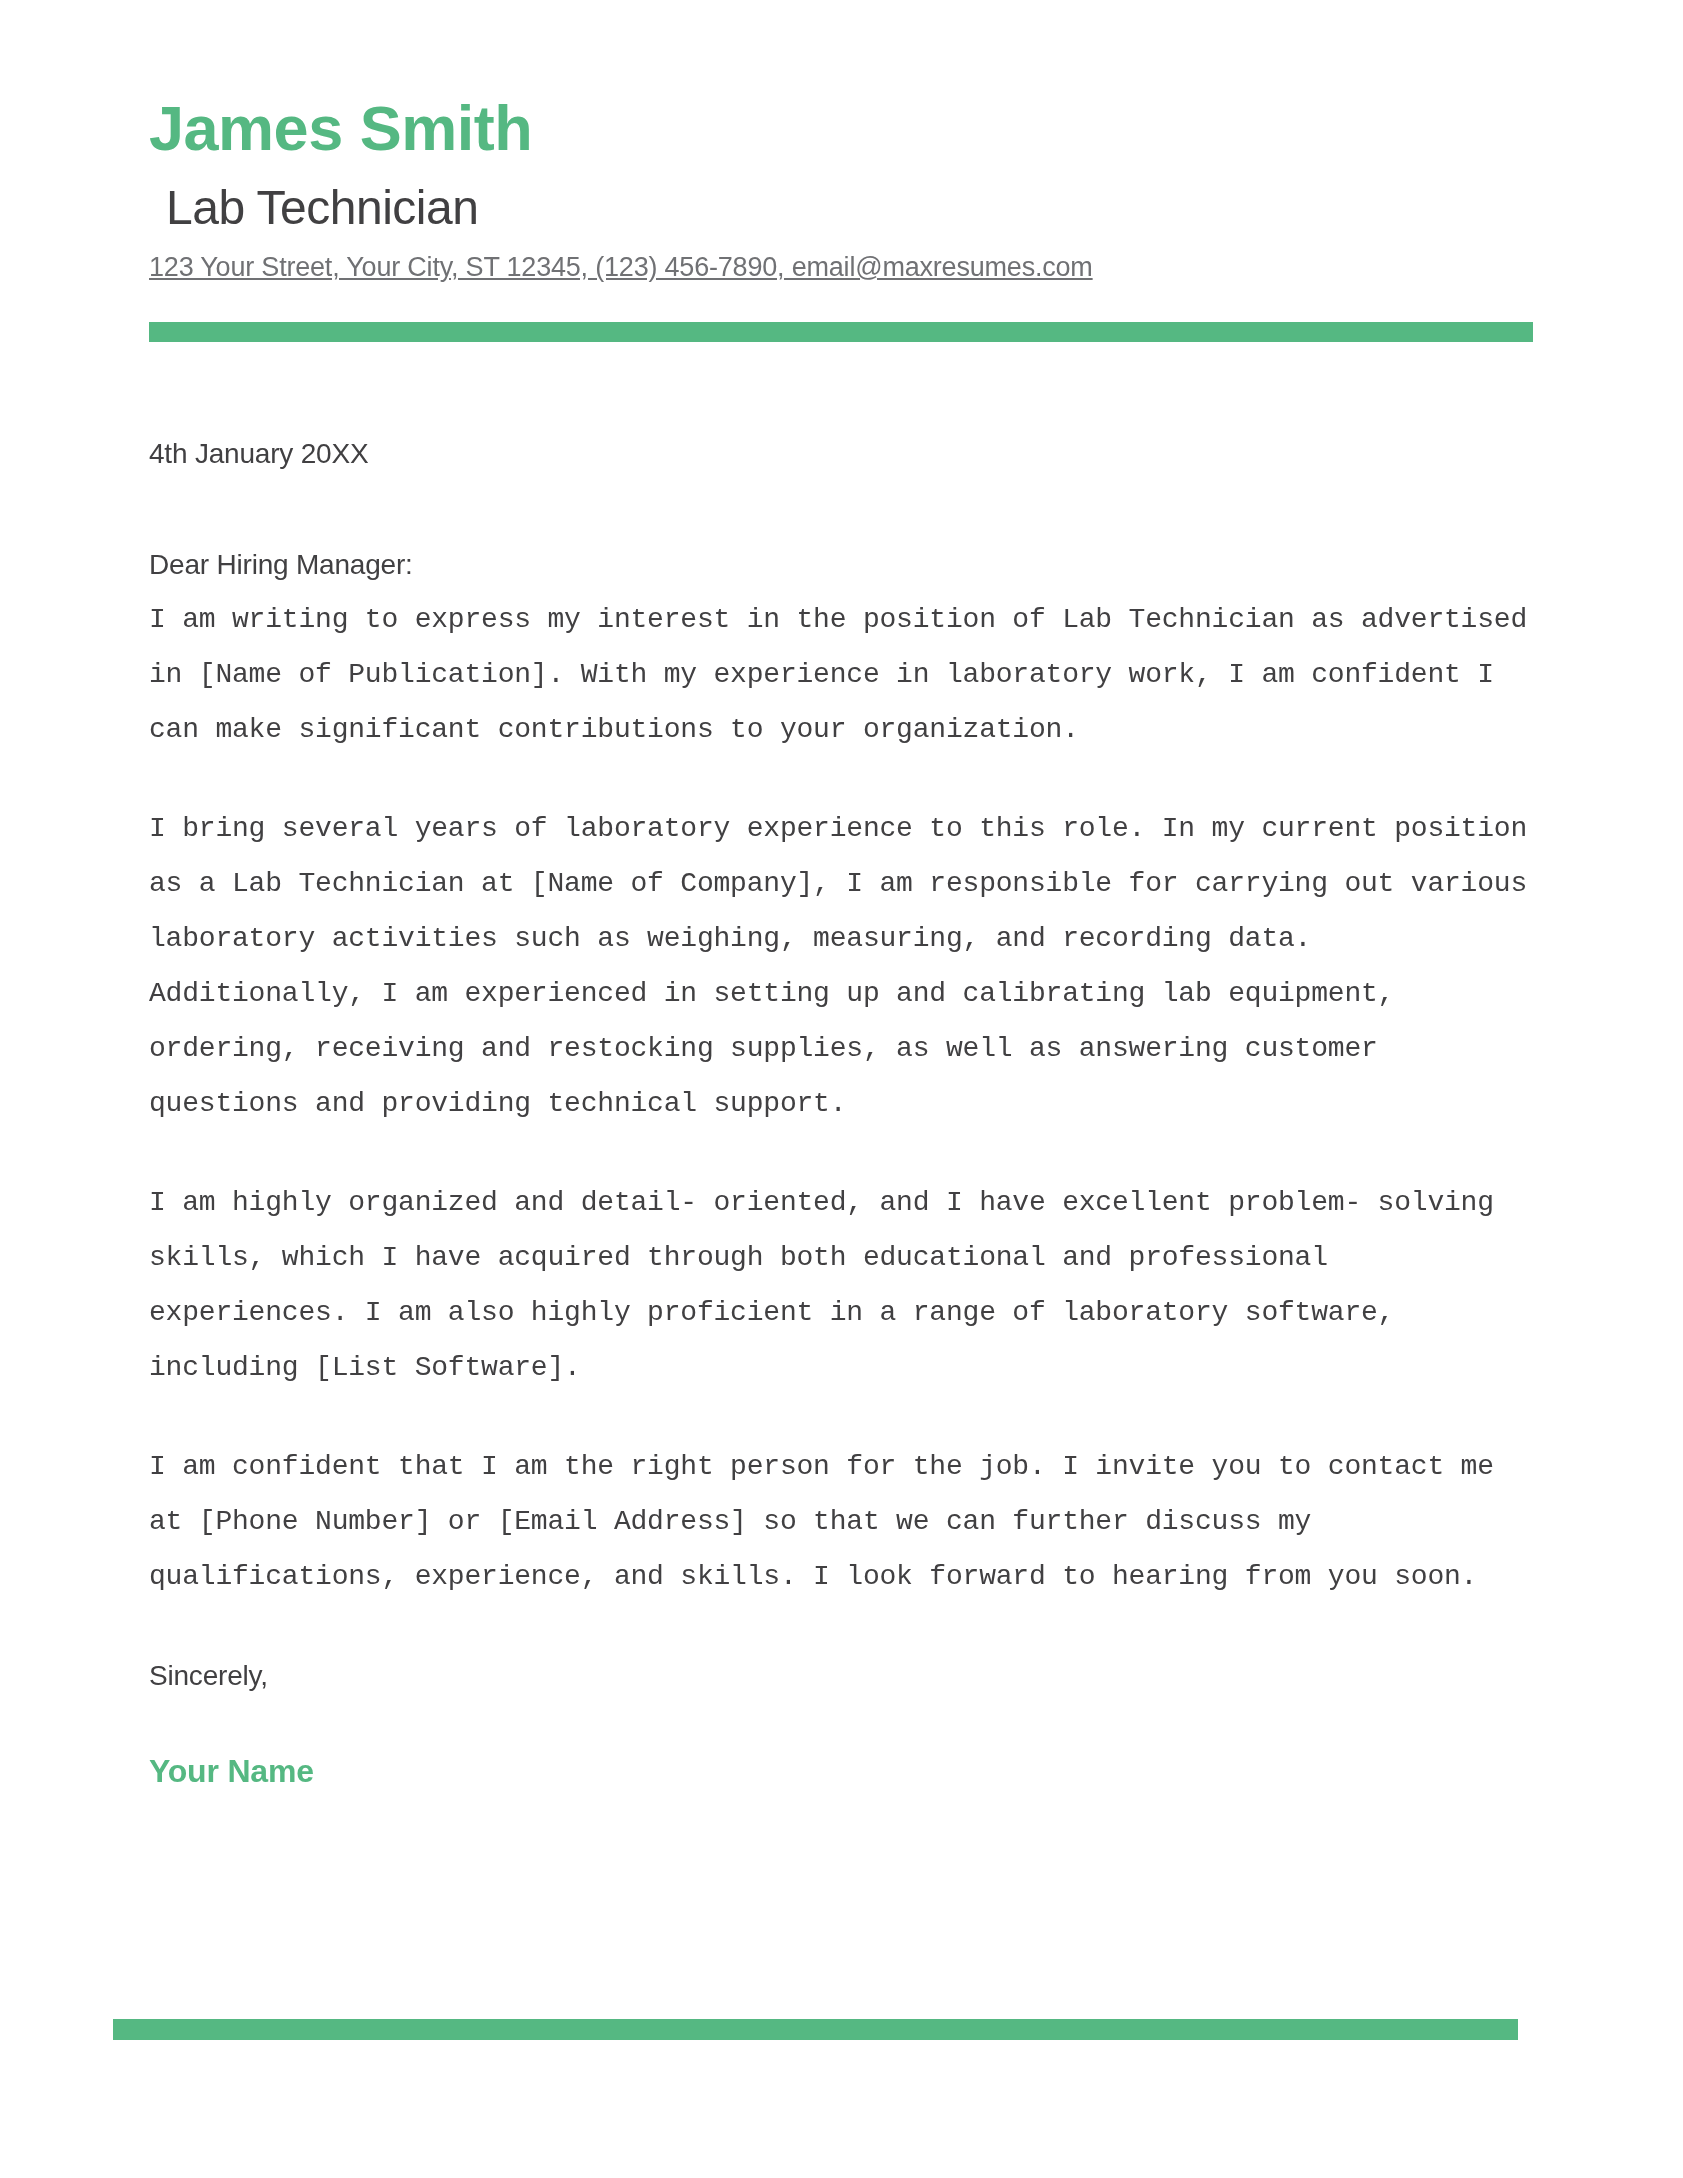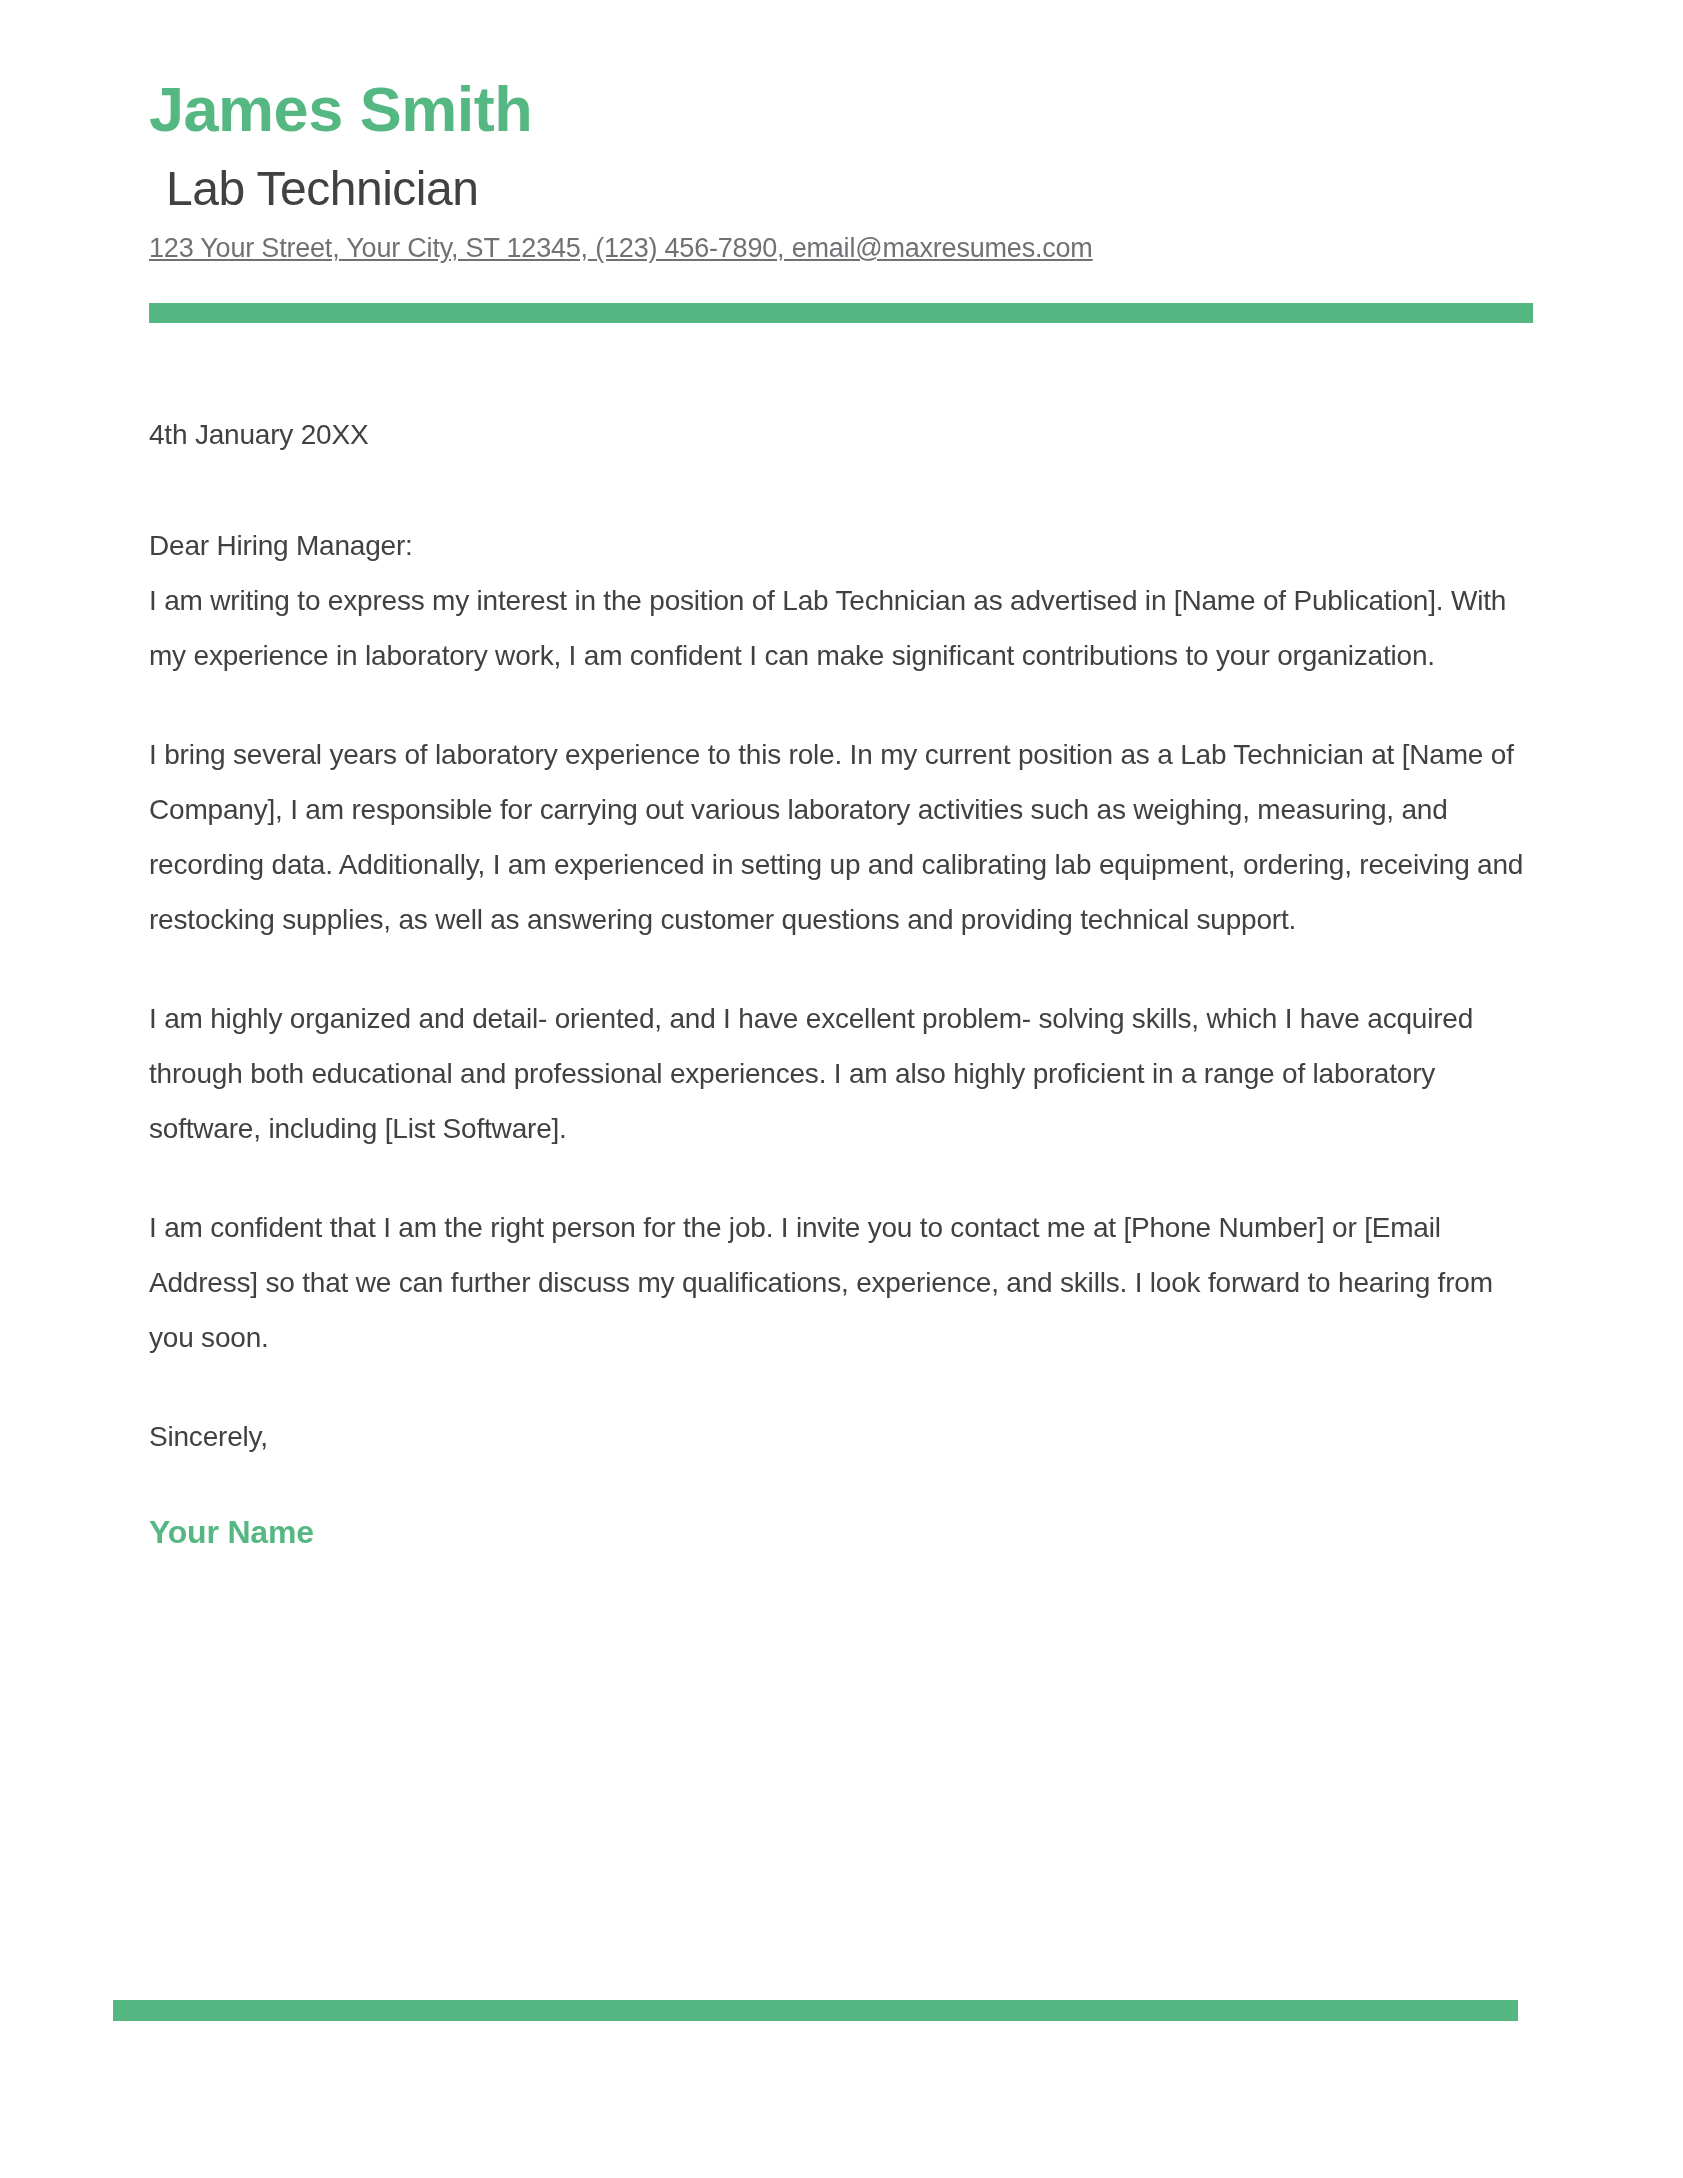--- a/index.html
+++ b/index.html
@@ -19,21 +19,21 @@
     width: 1683px;
     height: 2178px;
     background: var(--page_bg, #ffffff);
   }
   .content {
     padding: 0 149px;
   }
 
   
   .candidate-name {
-    margin: 73px 0 0 0;
+    margin: 92px 0 0 0;
     font-size: 63px;
     line-height: 73px;
     font-weight: 800;
     letter-spacing: -0.5px;
     color: var(--accent, #55B882);
   }
   .job-title {
     margin: 16px 0 0 17px;
     font-size: 48px;
     line-height: 53px;
@@ -65,20 +65,21 @@
     color: var(--text, #414042);
   }
   .date-line {
     margin: 0 0 56px 0;
   }
   .salutation {
     margin: 0;
   }
   .para {
     margin: 0 0 44px 0;
+    font-family: Liberation Mono, monospace;
   }
   .closing {
     margin: 0 0 48px 0;
   }
   .signature-name {
     font-size: 32px;
     line-height: 40px;
     font-weight: 700;
     color: var(--accent, #55B882);
   }

